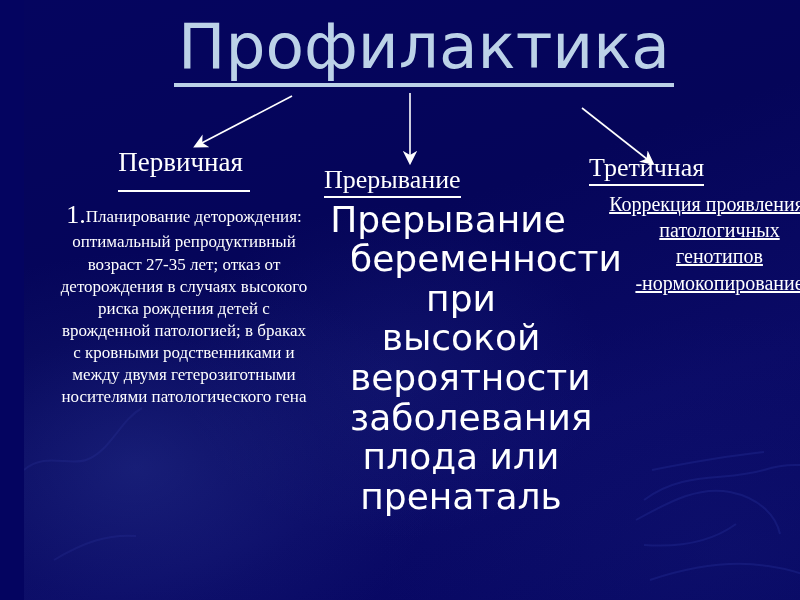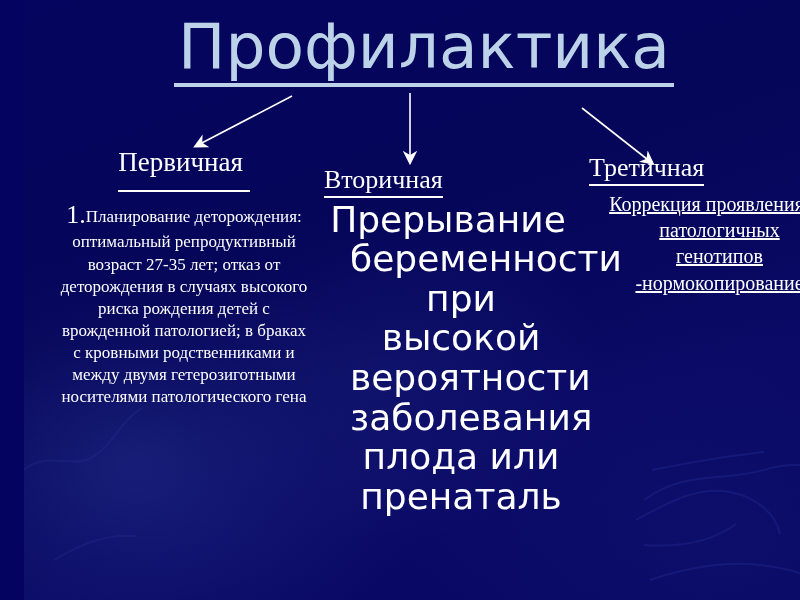--- a/index.html
+++ b/index.html
@@ -182,21 +182,21 @@
     <line x1="386" y1="93" x2="386" y2="162" stroke="#ffffff" stroke-width="1.6" marker-end="url(#ah)"></line>
     <line x1="558" y1="108" x2="628" y2="163" stroke="#ffffff" stroke-width="1.6" marker-end="url(#ah)"></line>
   </svg>
 
   <div class="col" id="col-primary">
     <div class="col-head">Первичная </div>
     <div class="body"><span class="num">1.</span><span>Планирование деторождения: оптимальный репродуктивный возраст 27-35 лет; отказ от деторождения в случаях высокого риска рождения детей с врожденной патологией; в браках с кровными родственниками и между двумя гетерозиготными носителями патологического гена</span></div>
   </div>
 
   <div class="col" id="col-secondary">
-    <div class="col-head">Вторичная</div>
+    <div class="col-head">Прерывание</div>
     <div class="body"><span class="lead">Прерывание беременности при высокой вероятности заболевания плода или пренаталь</span></div>
   </div>
 
   <div class="col" id="col-tertiary">
     <div class="col-head">Третичная</div>
     <div class="body"><span class="lead">Коррекция проявления патологичных генотипов -нормокопирование</span></div>
   </div>
 
 </div>
 

